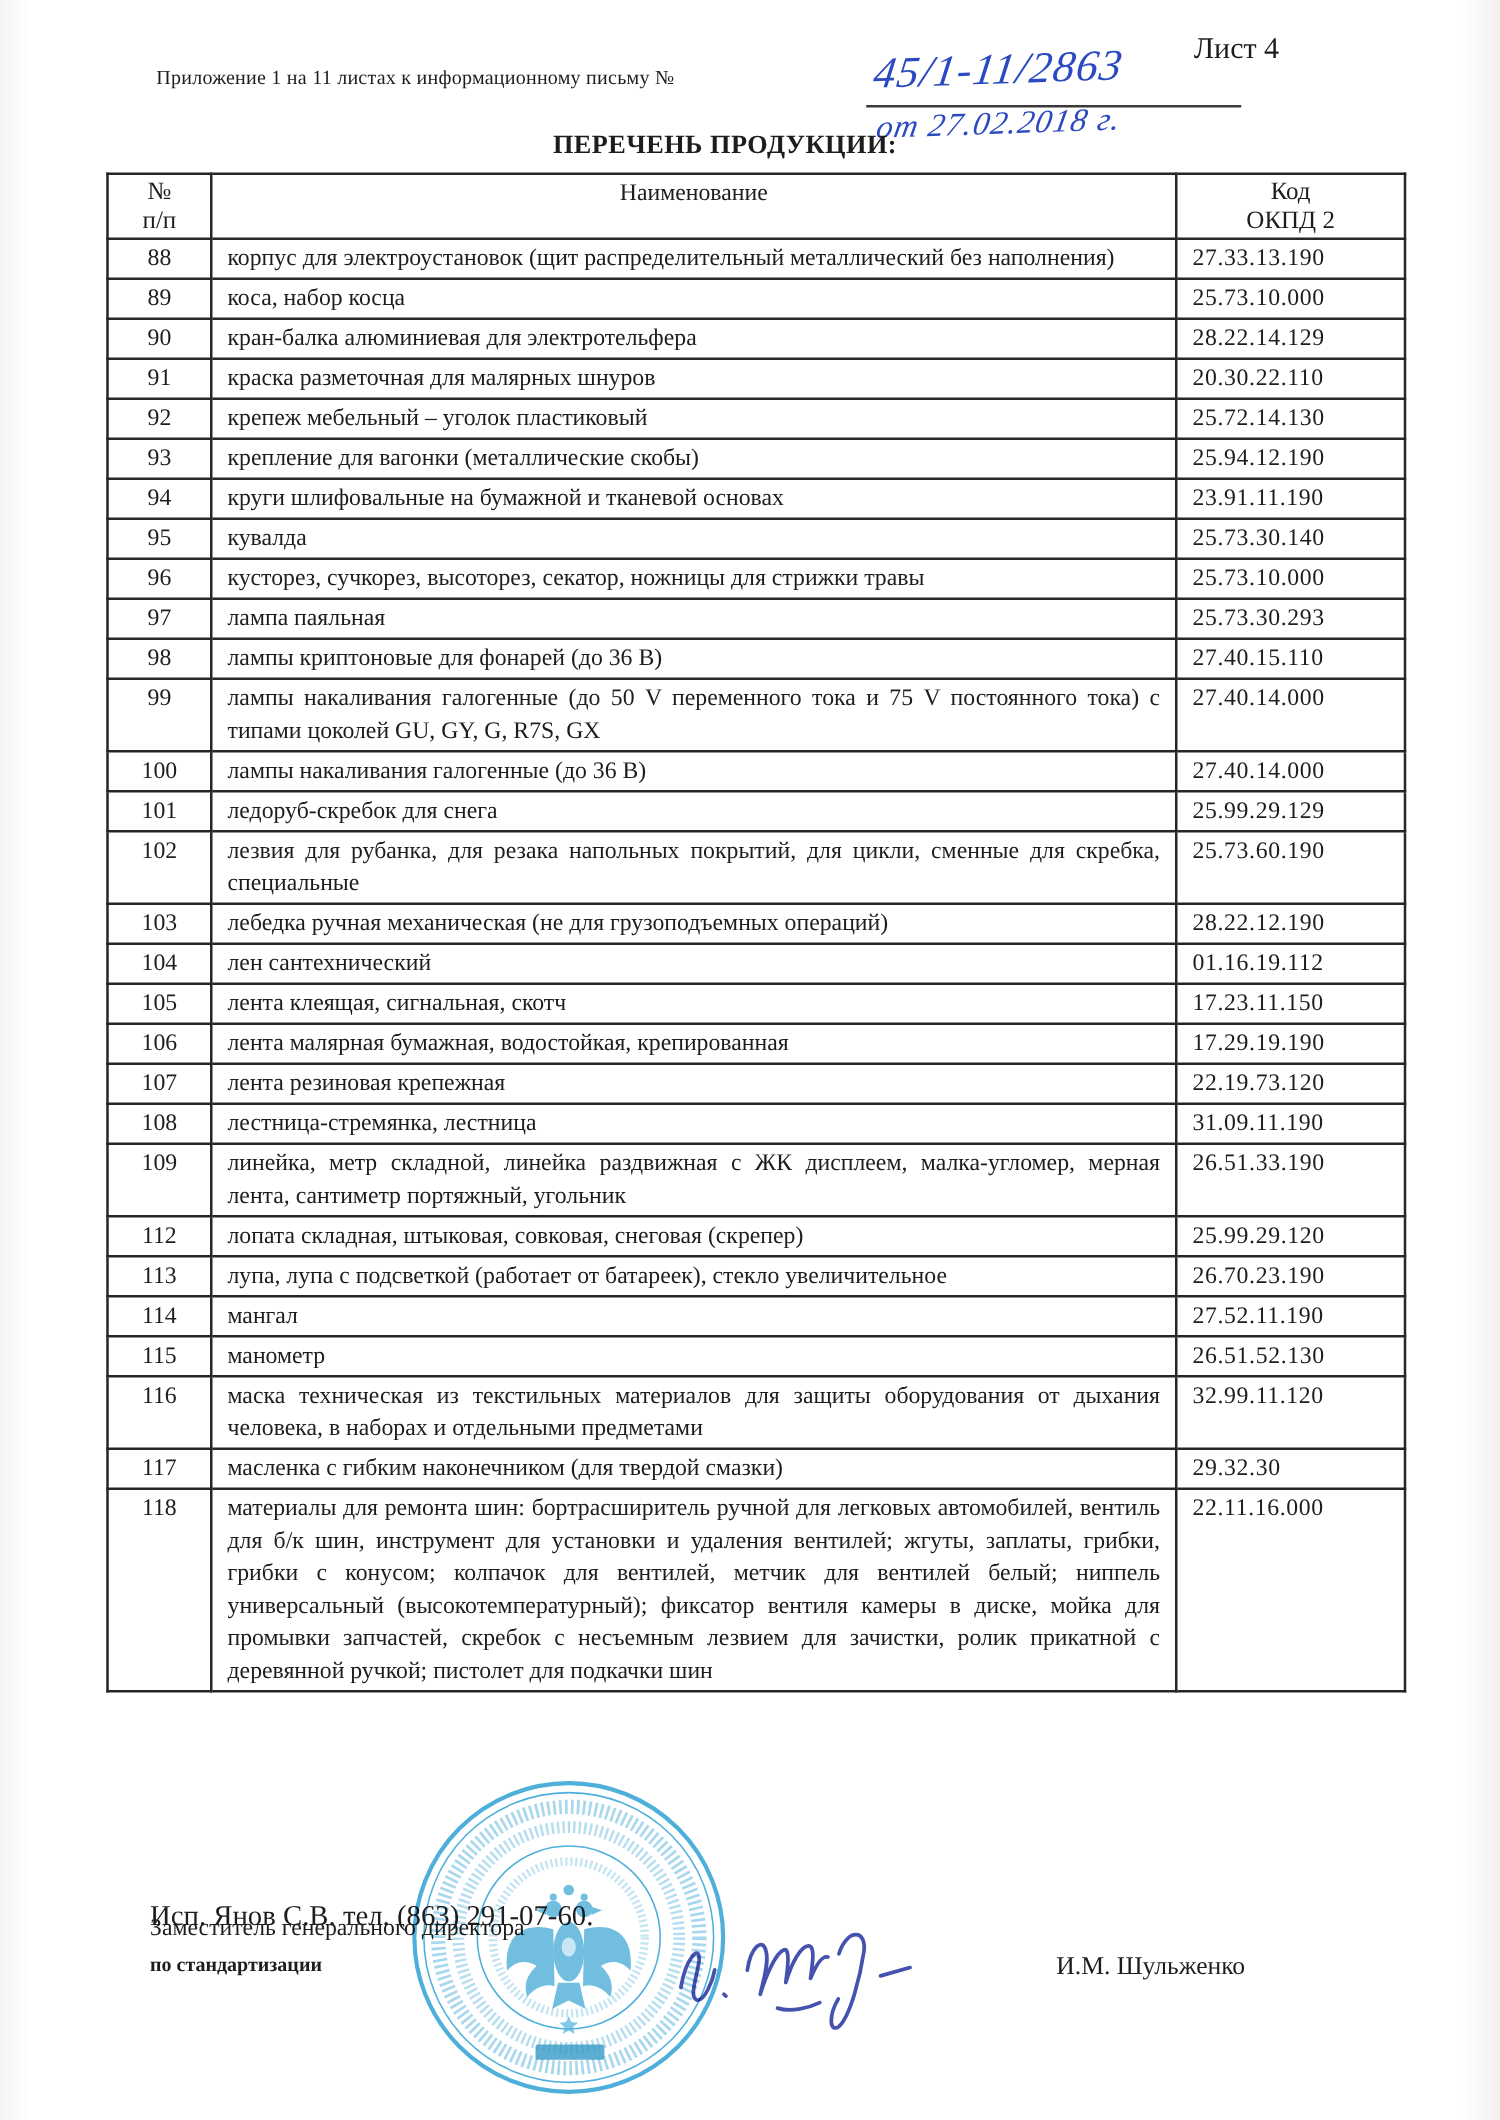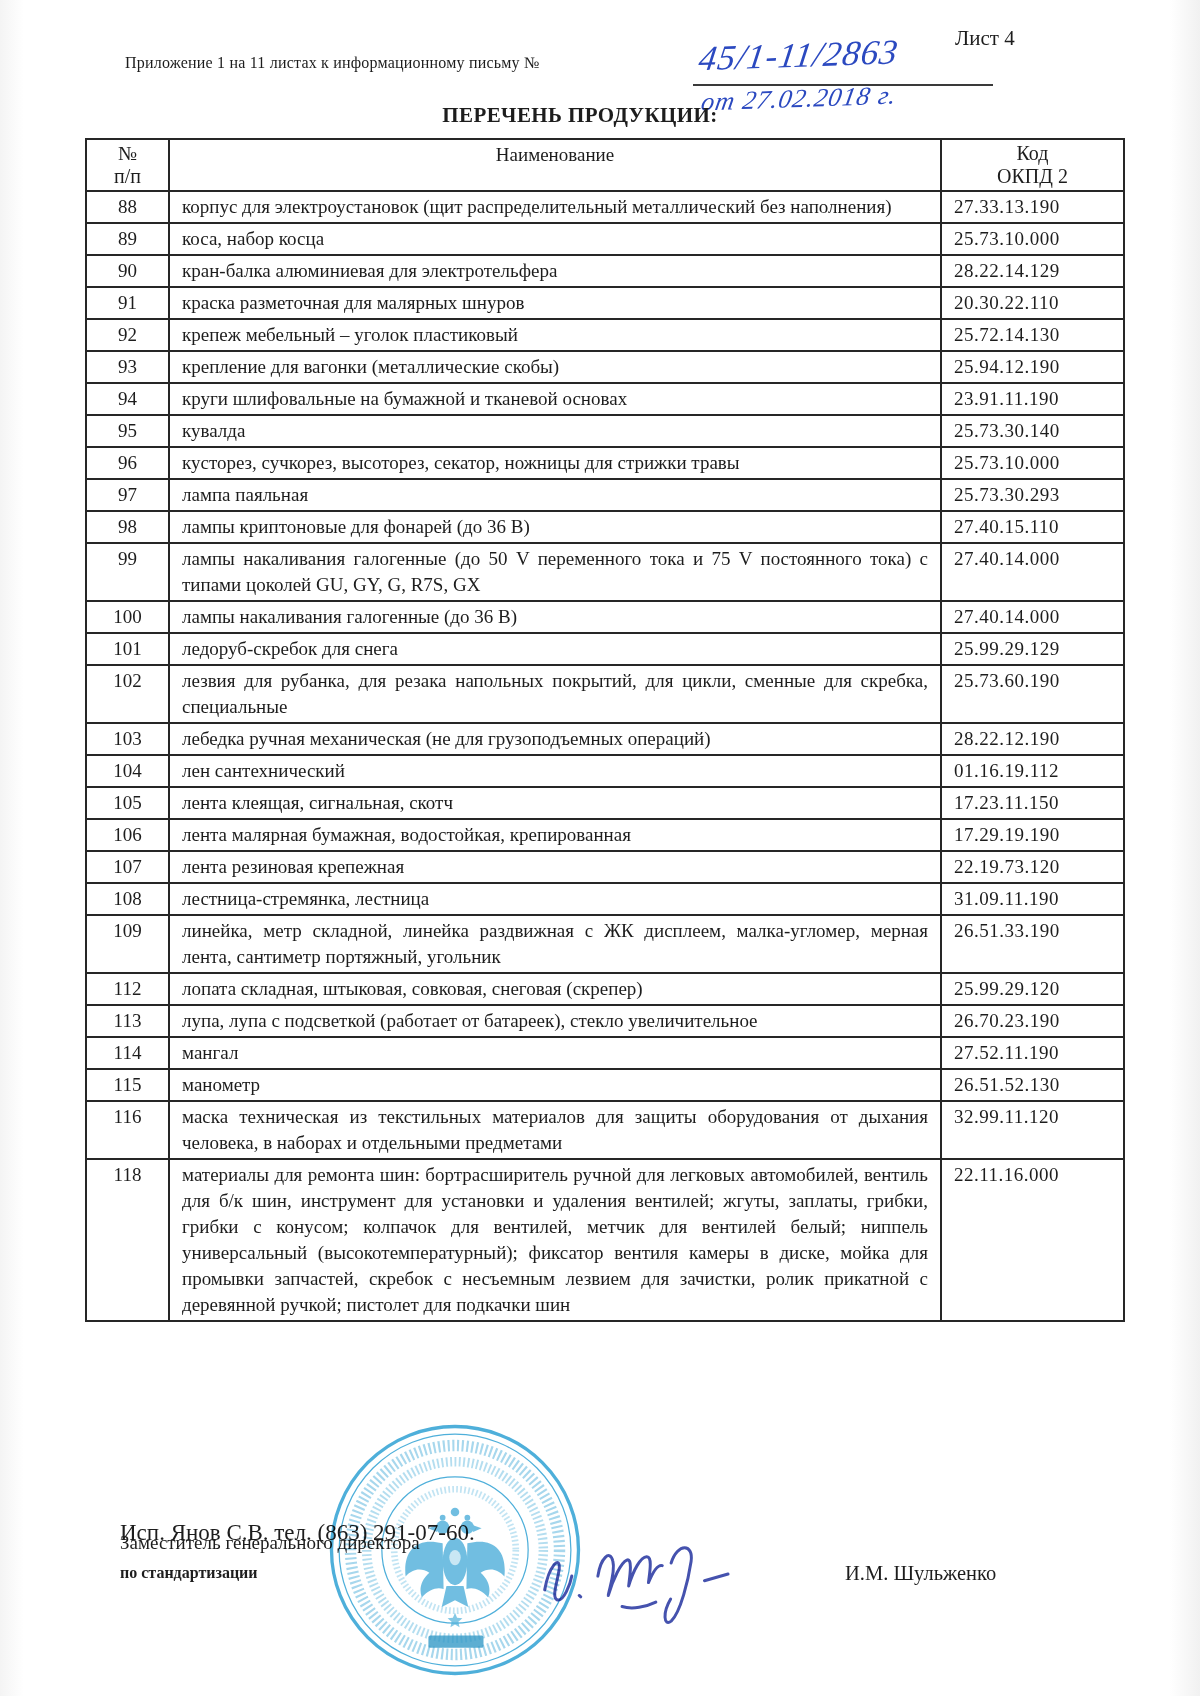--- a/index.html
+++ b/index.html
@@ -3,21 +3,21 @@
 <meta charset="utf-8">
 <style>
   html,body{margin:0;padding:0;}
   body{background:#e9e9e9;}
   .page{
     position:relative; width:1200px; height:1696px; margin:0 auto;
     background:linear-gradient(90deg,#f4f4f4 0,#ffffff 2%,#ffffff 97.5%,#f1f1f1 100%);
     font-family:"Liberation Serif","DejaVu Serif",serif;
     color:#1d1d1d; overflow:hidden;
   }
-  .sheet-label{position:absolute; top:26px; left:955px; font-size:21px;text-align:right;}
+  .sheet-label{position:absolute; top:26px; left:955px; font-size:24px;text-align:right;}
   .appendix-line{position:absolute; top:54px; left:125px; font-size:16px; letter-spacing:.2px;}
   .hand-number{
     position:absolute; top:34px; left:700px; width:300px;
     font-size:35px; font-style:italic; color:#2b49c0;
     transform:skewX(-10deg) rotate(-2deg); letter-spacing:1px; white-space:nowrap;
   }
   .blank-line{position:absolute; top:84px; left:693px; width:300px; border-bottom:2px solid #3a3a3a;}
   .hand-date{
     position:absolute; top:84px; left:702px; font-size:26px; font-style:italic;
     color:#2b49c0; transform:skewX(-12deg) rotate(-2deg); letter-spacing:1px; white-space:nowrap;
@@ -213,20 +213,25 @@
           <td class="cell-num">115</td>
           <td class="cell-name">манометр</td>
           <td class="cell-code">26.51.52.130</td>
         </tr>
         <tr>
           <td class="cell-num">116</td>
           <td class="cell-name">маска техническая из текстильных материалов для защиты оборудования от дыхания человека, в наборах и отдельными предметами</td>
           <td class="cell-code">32.99.11.120</td>
         </tr>
         <tr>
+          <td class="cell-num">117</td>
+          <td class="cell-name">масленка с гибким наконечником (для твердой смазки)</td>
+          <td class="cell-code">29.32.30</td>
+        </tr>
+        <tr>
           <td class="cell-num">118</td>
           <td class="cell-name">материалы для ремонта шин: бортрасширитель ручной для легковых автомобилей, вентиль для б/к шин, инструмент для установки и удаления вентилей; жгуты, заплаты, грибки, грибки с конусом; колпачок для вентилей, метчик для вентилей белый; ниппель универсальный (высокотемпературный); фиксатор вентиля камеры в диске, мойка для промывки запчастей, скребок с несъемным лезвием для зачистки, ролик прикатной с деревянной ручкой; пистолет для подкачки шин</td>
           <td class="cell-code">22.11.16.000</td>
         </tr>
       </tbody>
   </table>
 
   <div class="signer-line1">Заместитель генерального директора</div>
   <div class="signer-line2">по стандартизации</div>
   <div class="signer-name">И.М. Шульженко</div>

